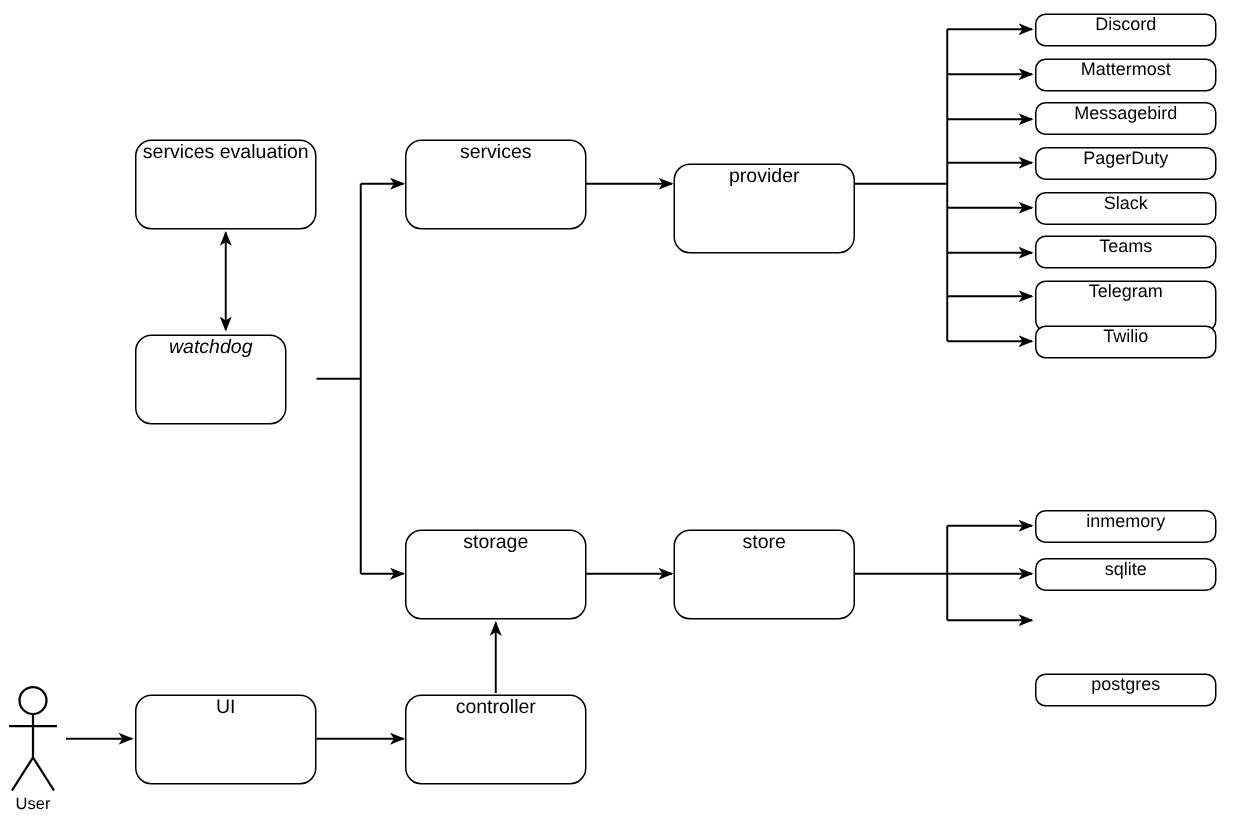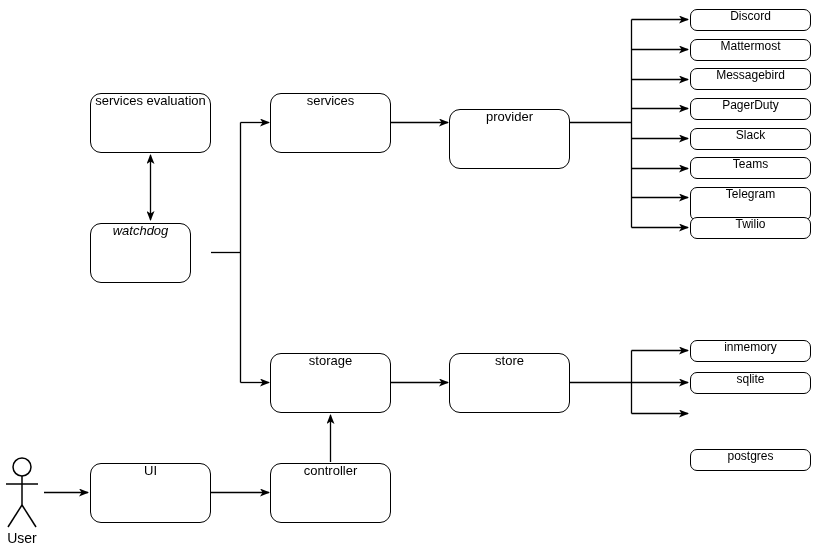--- a/index.html
+++ b/index.html
@@ -41,21 +41,21 @@
     font-size: 13px;
     line-height: 1.1;
   }
   .node.leaf {
     border-radius: 7px;
     font-size: 12px;
     line-height: 1.1;
   }
   .actor-label {
     position: absolute;
-    font-size: 14px;
+    font-size: 11px;
     color: #000000;
     text-align: center;
     z-index: 2;
   }
   #actor-figure {
     position: absolute;
     z-index: 2;
   }
 </style>
 </head>

